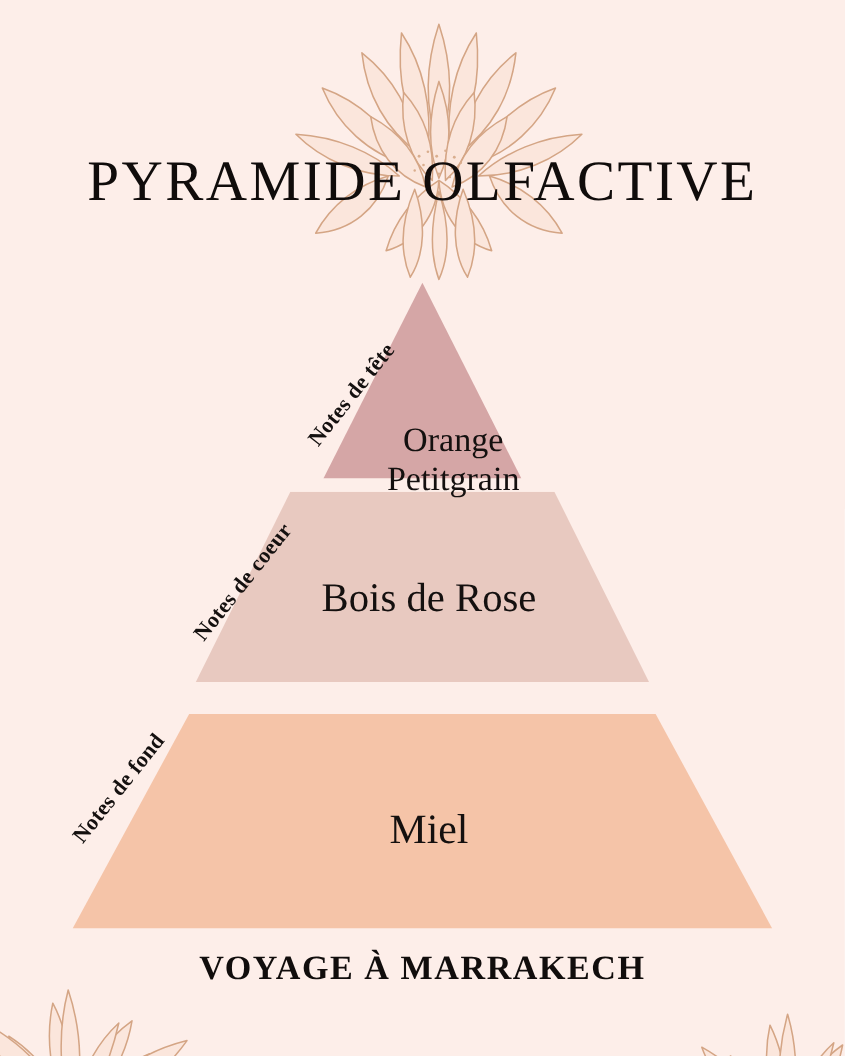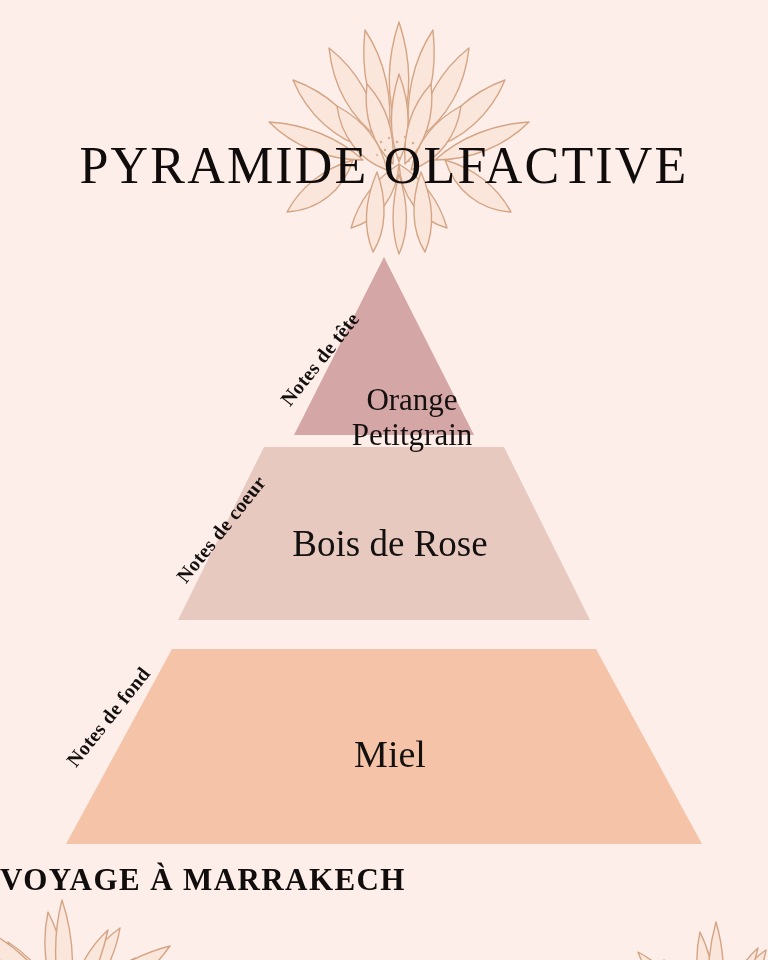--- a/index.html
+++ b/index.html
@@ -110,21 +110,21 @@
   #label-tete  { left: 276px; top: 396px; }
   #label-coeur { left: 172px; top: 573px; }
   #label-fond  { left: 62px;  top: 757px; }
 
   
   #footer {
     position: absolute;
     left: 0;
     top: 862px;
     width: 768px;
-    text-align: left;
+    text-align: center;
     font-family: "Liberation Serif", serif;
     font-weight: 700;
     font-size: 31px;
     letter-spacing: 1.4px;
     color: #110d0c;
     white-space: nowrap;
   }
 </style>
 </head>
 <body>

